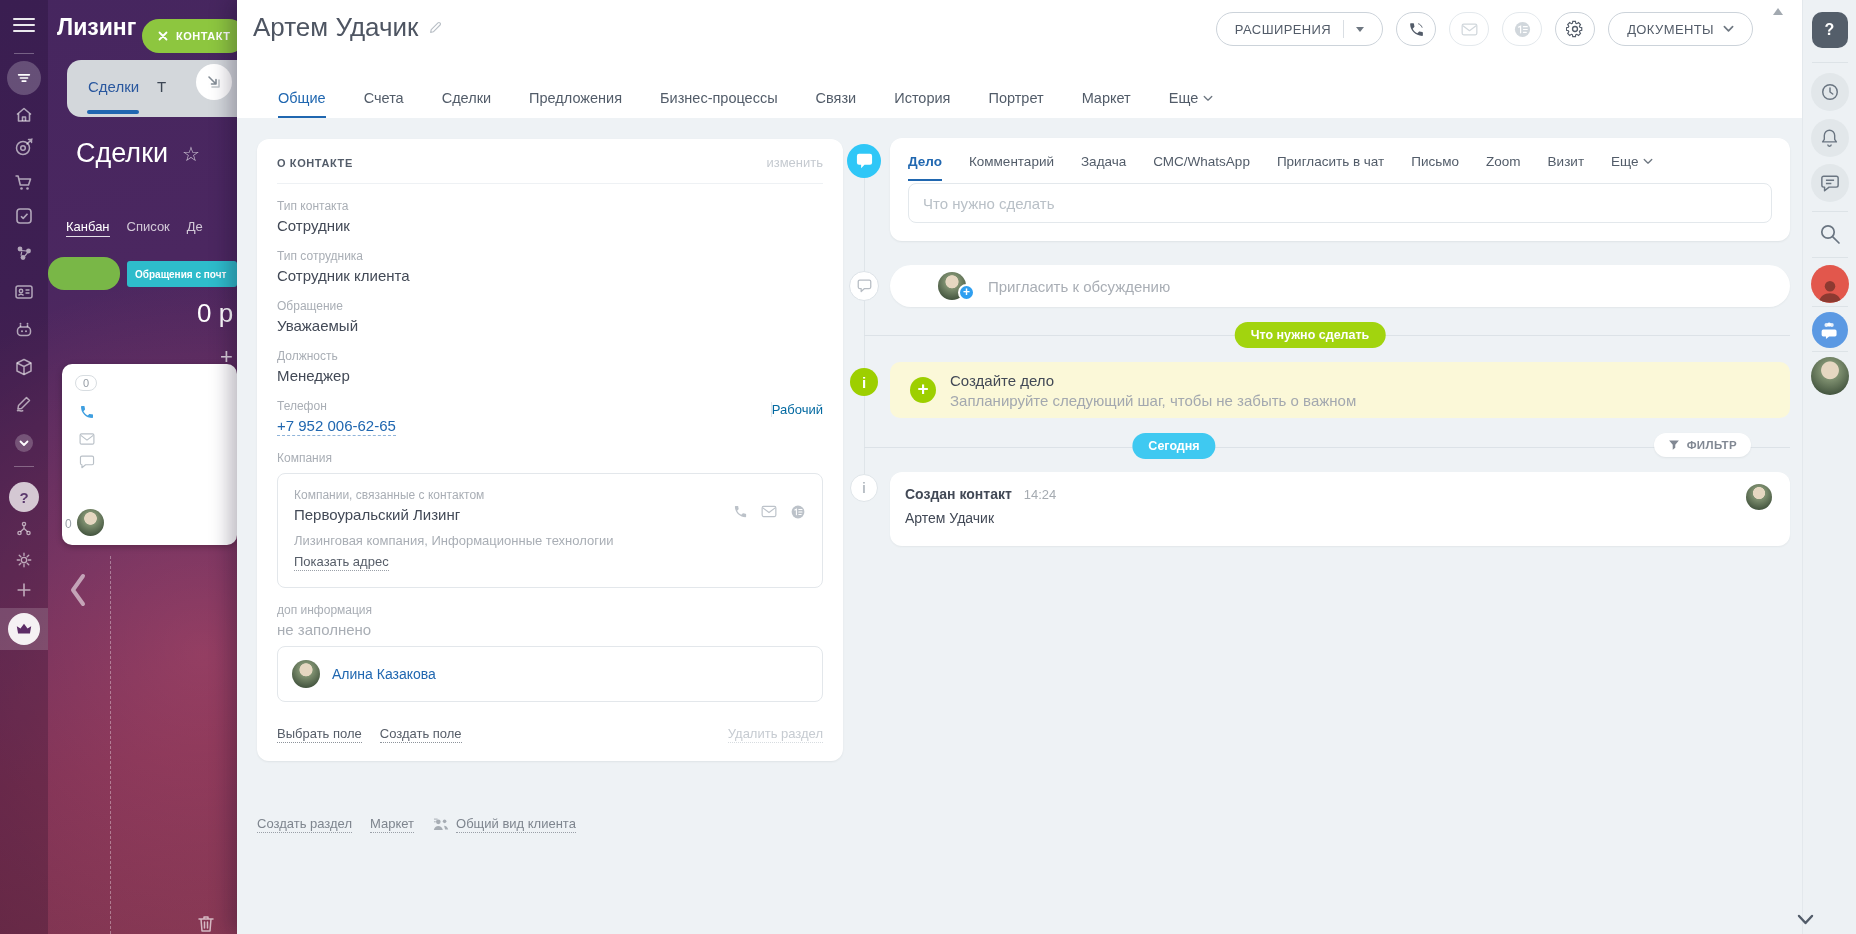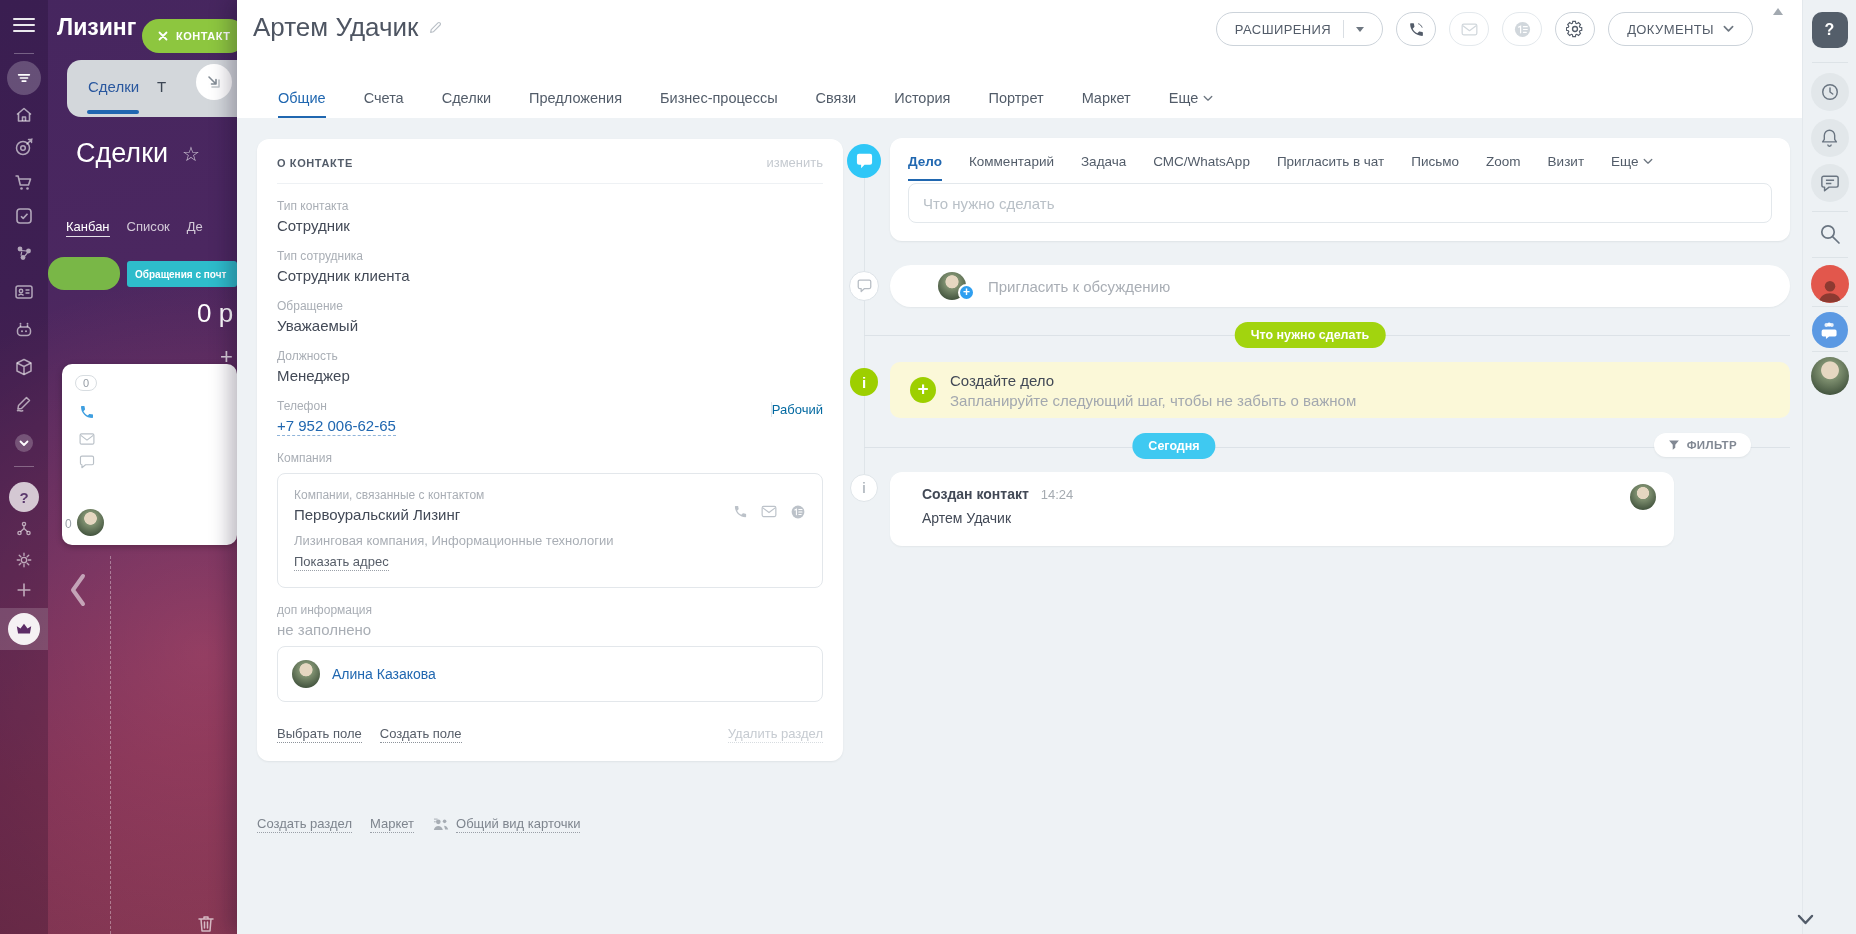--- a/index.html
+++ b/index.html
@@ -117,21 +117,21 @@
   .sep{position:absolute;left:627px;width:926px;height:1px;background:#dce2e7}
   .pill{position:absolute;transform:translateX(-50%);color:#fff;font-weight:bold;font-size:12.5px;padding:6px 16px;border-radius:15px;white-space:nowrap}
   .pill-green{left:1073px;top:204px;background:#a2d40e}
   .pill-blue{left:937px;top:315px;background:#3fc9f1}
   .filter-btn{position:absolute;right:51px;top:315px;background:#fff;border-radius:14px;padding:6px 14px;font-size:11.5px;font-weight:bold;
               letter-spacing:.4px;color:#818893;display:flex;align-items:center;gap:7px;cursor:pointer;box-shadow:0 1px 2px rgba(50,60,70,.08)}
   .hint-block{position:absolute;top:244px;left:0;width:900px;height:56px;background:#fbf8d8;border-radius:10px;display:flex;align-items:center;padding:0 20px;gap:14px}
   .hint-plus{width:26px;height:26px;border-radius:50%;background:#9dcf00;color:#fff;font-size:19px;line-height:24px;text-align:center;font-weight:bold;flex:none}
   .hint-title{font-size:15px;color:#424956}
   .hint-sub{font-size:15px;color:#a3a8af;margin-top:3px}
-  .entry-card{position:absolute;top:354px;left:0;width:784px;height:74px;background:#fff;border-radius:12px;padding:14px 32px;box-shadow:0 1px 2px rgba(50,60,70,.06)}
+  .entry-card{position:absolute;top:354px;left:0;width:900px;height:74px;background:#fff;border-radius:12px;padding:14px 15px;box-shadow:0 1px 2px rgba(50,60,70,.06)}
   .entry-title-row{display:flex;align-items:baseline;gap:12px}
   .entry-title{font-size:14px;font-weight:bold;color:#424956}
   .entry-time{font-size:13px;color:#a5abb1}
   .entry-body{font-size:14px;color:#424956;margin-top:8px}
   .entry-av{position:absolute;right:18px;top:12px;width:26px;height:26px}
 
   
   .rightbar{position:absolute;left:1802px;top:0;width:54px;height:934px;background:#edf1f4;border-left:1px solid #e3e8ec}
   .rb-item{position:absolute;left:50%;transform:translateX(-50%)}
   .rb-help{top:12px;width:36px;height:36px;border-radius:10px;background:#545e6a;color:#fff;font-weight:bold;font-size:16px;display:flex;align-items:center;justify-content:center;cursor:pointer}
@@ -484,21 +484,21 @@
         <span class="flink">Создать раздел</span>
         <span class="flink">Маркет</span>
         <span class="fl-people">
           <svg width="18" height="15" viewBox="0 0 20 16" fill="currentColor">
               <circle cx="7" cy="5" r="2.6"></circle>
               <path d="M2 14c.6-3 2.7-4.4 5-4.4s4.4 1.4 5 4.4z"></path>
               <circle cx="14" cy="4.5" r="2"></circle>
               <path d="M13.4 9.3c2.3.2 3.9 1.5 4.6 4.2h-3.4"></path>
               <path d="M2.2 2h4M2.2 5h2" stroke="currentColor" stroke-width="1.1"></path>
             </svg>
-          <span class="flink">Общий вид карточки</span>
+          <span class="flink">Общий вид клиента</span>
         </span>
       </div>
 
       <div class="tl-line"></div>
       <div class="marker m-msg">
         <svg width="17" height="16" viewBox="0 0 20 19">
             <path d="M3.5 1h13a2.5 2.5 0 0 1 2.5 2.5v8a2.5 2.5 0 0 1-2.5 2.5H10l-4 4v-4H3.5A2.5 2.5 0 0 1 1 11.5v-8A2.5 2.5 0 0 1 3.5 1z" fill="#fff"></path>
           </svg>
       </div>
       <div class="marker m-invite">

